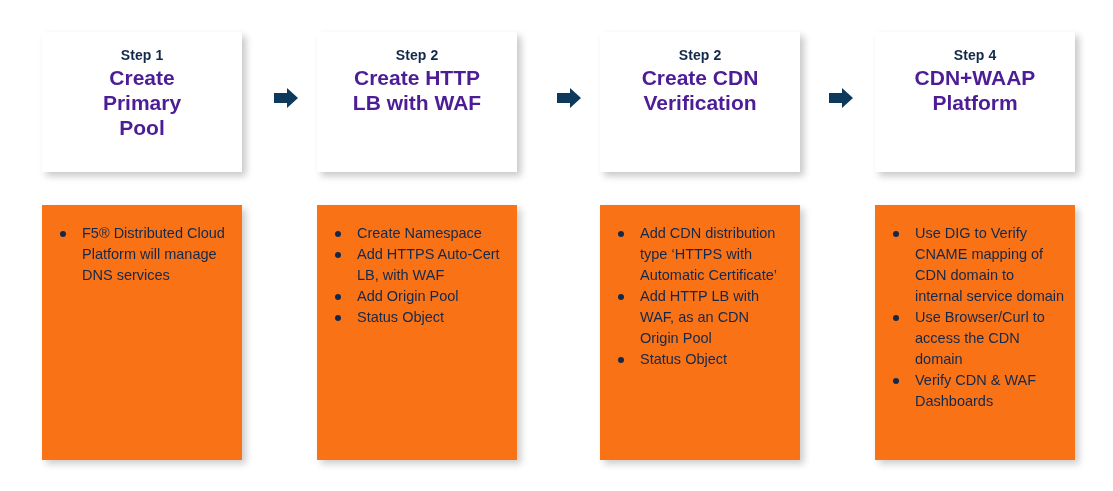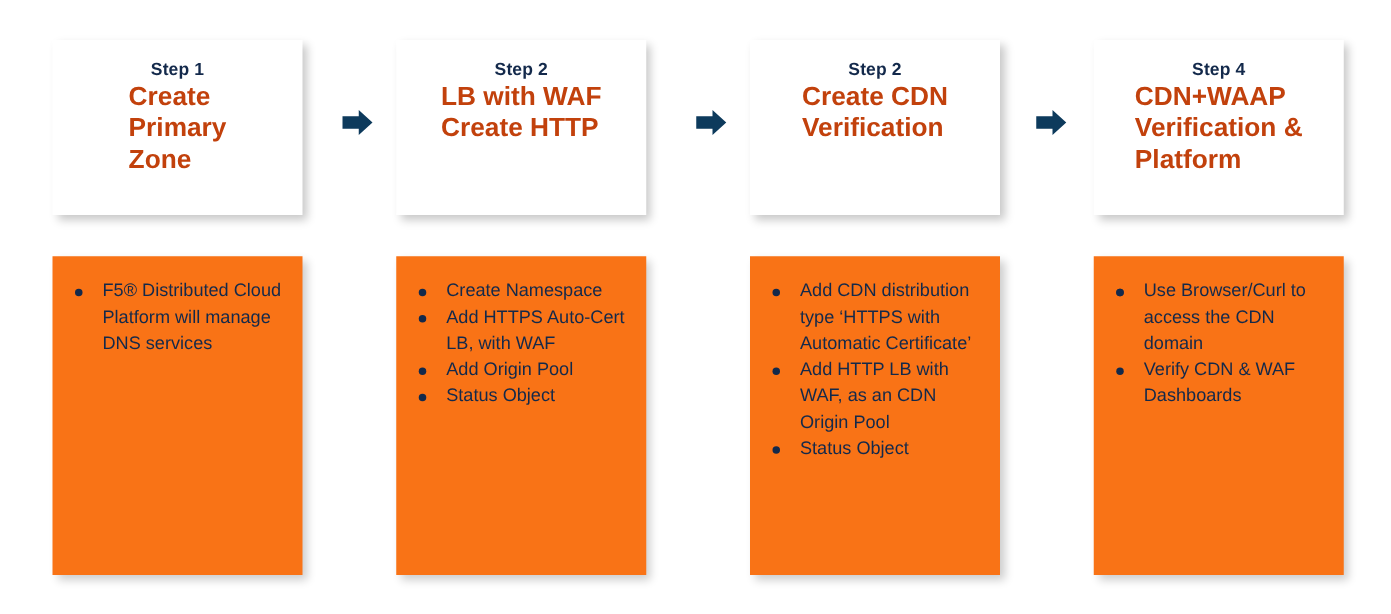--- a/index.html
+++ b/index.html
@@ -47,24 +47,25 @@
   .step-label {
     color: #13294B;
     font-size: 14px;
     font-weight: bold;
     line-height: 18px;
     text-align: center;
     letter-spacing: 0.1px;
   }
 
   .step-title {
-    color: #c2410c;
+    color: #4c1d95;
     font-size: 21px;
     font-weight: bold;
     line-height: 25px;
+    text-align: center;
     margin-top: 1px;
     padding: 0 6px;
   }
 
   
   .body-card {
     position: absolute;
     left: 0;
     width: 200px;
     background: #f97316;
@@ -111,21 +112,21 @@
 <body>
 
 <div class="board">
 
   <div class="column" style="left:42px;">
     <div class="head-card">
       <div class="step-label">Step 1</div>
       <div class="step-title">
         <div>Create</div>
         <div>Primary</div>
-        <div>Zone</div>
+        <div>Pool</div>
       </div>
     </div>
     <div class="body-card" style="top:205px;height:255px;">
       <ul class="bullets">
         <li>
           <span class="dot"></span>
           <span>F5® Distributed Cloud Platform will manage DNS services</span>
         </li>
       </ul>
     </div>
@@ -134,22 +135,22 @@
   <div class="arrow" style="left:273px;">
     <svg width="26" height="24" viewBox="0 0 26 24">
       <path d="M1 7 H14 V2 L25 12 L14 22 V17 H1 Z" fill="#0D3A5C"></path>
     </svg>
   </div>
 
   <div class="column" style="left:317px;">
     <div class="head-card">
       <div class="step-label">Step 2</div>
       <div class="step-title">
+        <div>Create HTTP</div>
         <div>LB with WAF</div>
-        <div>Create HTTP</div>
       </div>
     </div>
     <div class="body-card" style="top:205px;height:255px;">
       <ul class="bullets">
         <li>
           <span class="dot"></span>
           <span>Create Namespace</span>
         </li>
         <li>
           <span class="dot"></span>
@@ -203,28 +204,28 @@
     <svg width="26" height="24" viewBox="0 0 26 24">
       <path d="M1 7 H14 V2 L25 12 L14 22 V17 H1 Z" fill="#0D3A5C"></path>
     </svg>
   </div>
 
   <div class="column" style="left:875px;">
     <div class="head-card">
       <div class="step-label">Step 4</div>
       <div class="step-title">
         <div>CDN+WAAP</div>
-        <div>Verification &amp;</div>
         <div>Platform</div>
       </div>
     </div>
     <div class="body-card" style="top:205px;height:255px;">
       <ul class="bullets">
         <li>
           <span class="dot"></span>
+          <span>Use DIG to Verify CNAME mapping of CDN domain to internal service domain</span>
         </li>
         <li>
           <span class="dot"></span>
           <span>Use Browser/Curl to access the CDN domain</span>
         </li>
         <li>
           <span class="dot"></span>
           <span>Verify CDN &amp; WAF Dashboards</span>
         </li>
       </ul>

